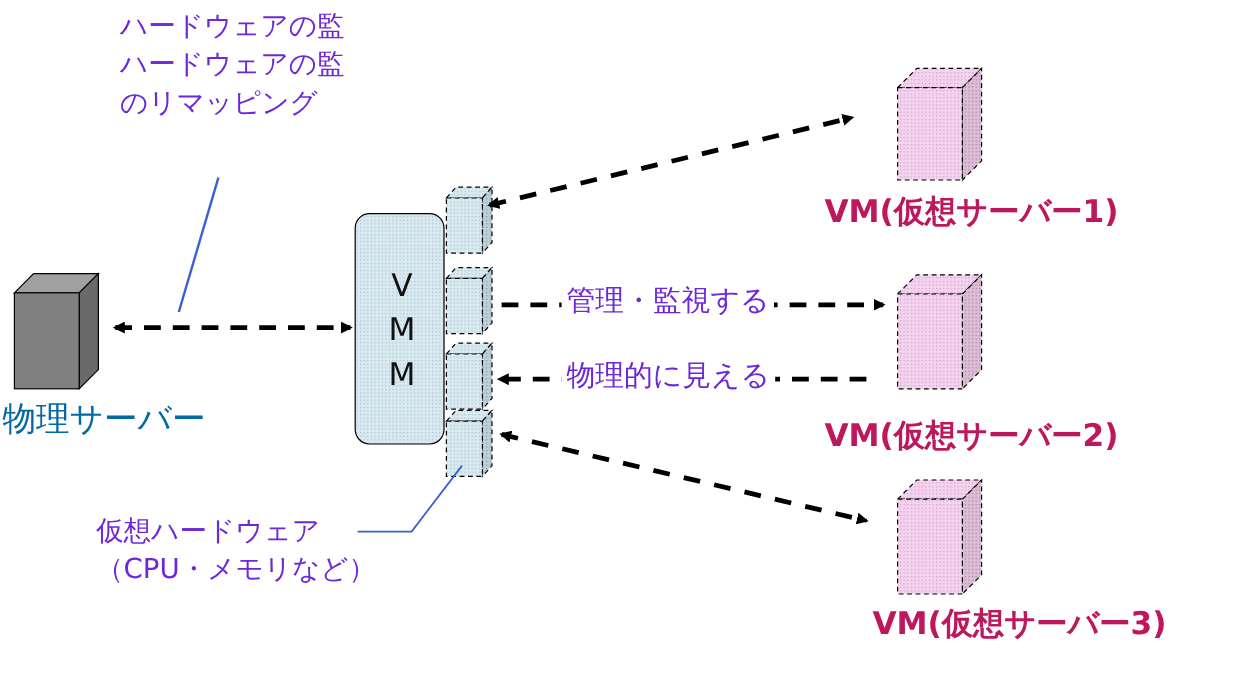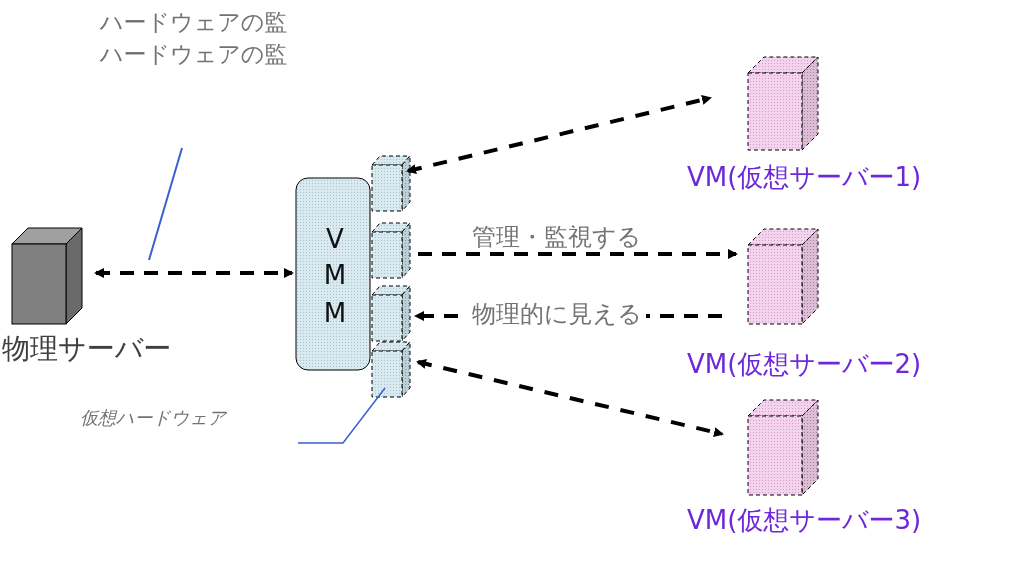--- a/index.html
+++ b/index.html
@@ -1,26 +1,26 @@
 <!DOCTYPE html>
 <html><head>
   <meta charset="utf-8">
   <style>
     html, body { margin: 0; padding: 0; background: #ffffff; }
     body { width: 1032px; height: 561px; position: relative; overflow: hidden;
            font-family: "DejaVu Sans", "Liberation Sans", sans-serif; }
     #diagram { position: absolute; left: 0; top: 0; }
     .lbl { position: absolute; white-space: nowrap; line-height: 1; }
-    .blue { color: #737373; }
-    .gray { color: #6d28d9; }
-    .black { color: #404040; }
+    .blue { color: #6d28d9; }
+    .gray { color: #be185d; font-weight: bold; }
+    .black { color: #0369a1; }
     .note-top { left: 100px; top: 6px; font-size: 23px; line-height: 32px; }
     .note-top div { height: 32px; }
     .phys-label { left: 2px; top: 335px; font-size: 28px; }
-    .vhw-label { left: 80px; top: 402px; font-size: 18px; line-height: 32px; font-style: italic; }
+    .vhw-label { left: 80px; top: 427px; font-size: 23px; line-height: 32px; }
     .vm-label { font-size: 26px; left: 687px; }
     .arrow-label { font-size: 24px; background: #ffffff; padding: 0 4px; }
     .vmm-text { position: absolute; left: 300px; width: 70px; text-align: center;
                 font-size: 26px; color: #111; }
   </style>
 </head>
 <body>
 
 <svg id="diagram" width="1032" height="561" viewBox="0 0 1032 561" xmlns="http://www.w3.org/2000/svg">
   <defs>
@@ -105,30 +105,32 @@
 
   <line x1="408" y1="171" x2="710" y2="98" stroke="#000" stroke-width="4" stroke-dasharray="14,12" marker-start="url(#ahs)" marker-end="url(#ah)"></line>
   <line x1="418" y1="254" x2="736" y2="254" stroke="#000" stroke-width="4" stroke-dasharray="14,10" marker-end="url(#ah)"></line>
   <line x1="722" y1="316" x2="416" y2="316" stroke="#000" stroke-width="4" stroke-dasharray="14,10" marker-end="url(#ah)"></line>
   <line x1="418" y1="362" x2="722" y2="434" stroke="#000" stroke-width="4" stroke-dasharray="14,12" marker-start="url(#ahs)" marker-end="url(#ah)"></line>
 </svg>
 
 <div class="lbl blue note-top">
   <div>ハードウェアの監</div>
   <div>ハードウェアの監</div>
+  <div>のリマッピング</div>
 </div>
 
 <div class="lbl black phys-label">物理サーバー</div>
 
 <div class="vmm-text" style="top:224px;">V</div>
 <div class="vmm-text" style="top:260px;">M</div>
 <div class="vmm-text" style="top:298px;">M</div>
 
 <div class="lbl blue vhw-label">
   <div>仮想ハードウェア</div>
+  <div>（CPU・メモリなど）</div>
 </div>
 
-<div class="lbl blue arrow-label" style="left:468px; top:225px;">管理・監視する</div>
+<div class="lbl blue arrow-label" style="left:468px; top:238px;">管理・監視する</div>
 <div class="lbl blue arrow-label" style="left:468px; top:304px;font-family:Liberation Mono, monospace;">物理的に見える</div>
 
 <div class="lbl gray vm-label" style="top:164px;">VM(仮想サーバー1)</div>
 <div class="lbl gray vm-label" style="top:336px;margin-top:15px;">VM(仮想サーバー2)</div>
-<div class="lbl gray vm-label" style="top:507px;">VM(仮想サーバー3)</div>
+<div class="lbl gray vm-label" style="top:507px;margin-left:40px;">VM(仮想サーバー3)</div>
 
 </body></html>

